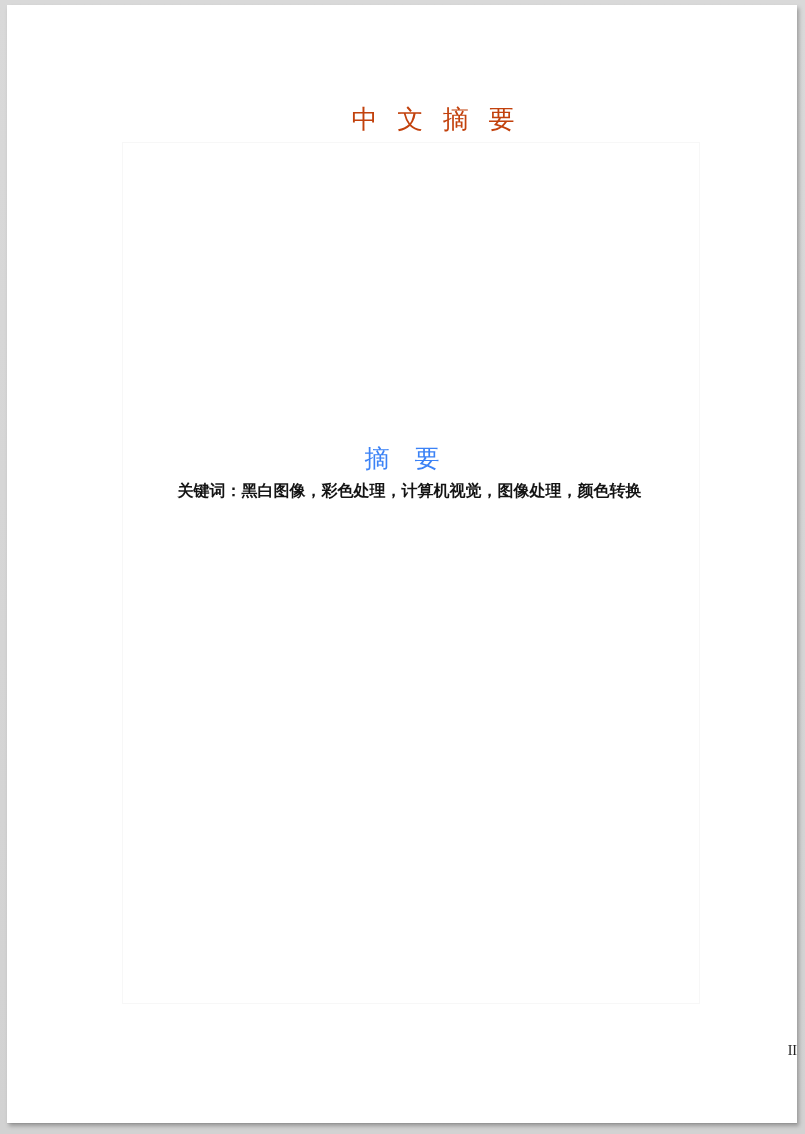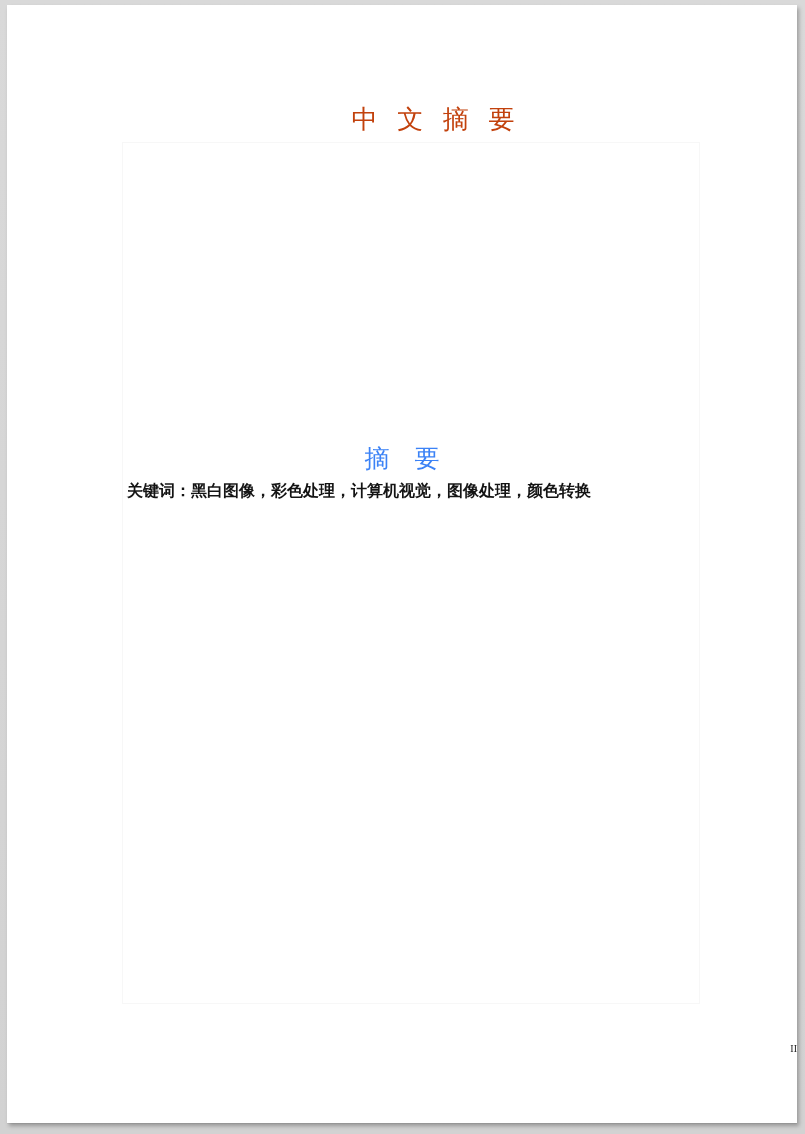--- a/index.html
+++ b/index.html
@@ -81,30 +81,30 @@
     color: #313131;
     letter-spacing: 0;
   }
   .keywords-line {
     margin: 0;
     font-family: "Liberation Sans", sans-serif;
     font-weight: bold;
     font-size: 16px;
     line-height: 31.6px;
     color: #141414;
-    text-align: left;
+    text-align: center;
   }
   .page-number {
     position: absolute;
     top: 1038px;
     left: 0;
     width: 100%;
     text-align: right;
     font-family: "Liberation Serif", serif;
-    font-size: 10px;
+    font-size: 14px;
     color: #222222;
   }
 </style>
 </head>
 <body>
 
 <div class="canvas">
   <div class="page">
 
     <div class="text-frame"></div>

